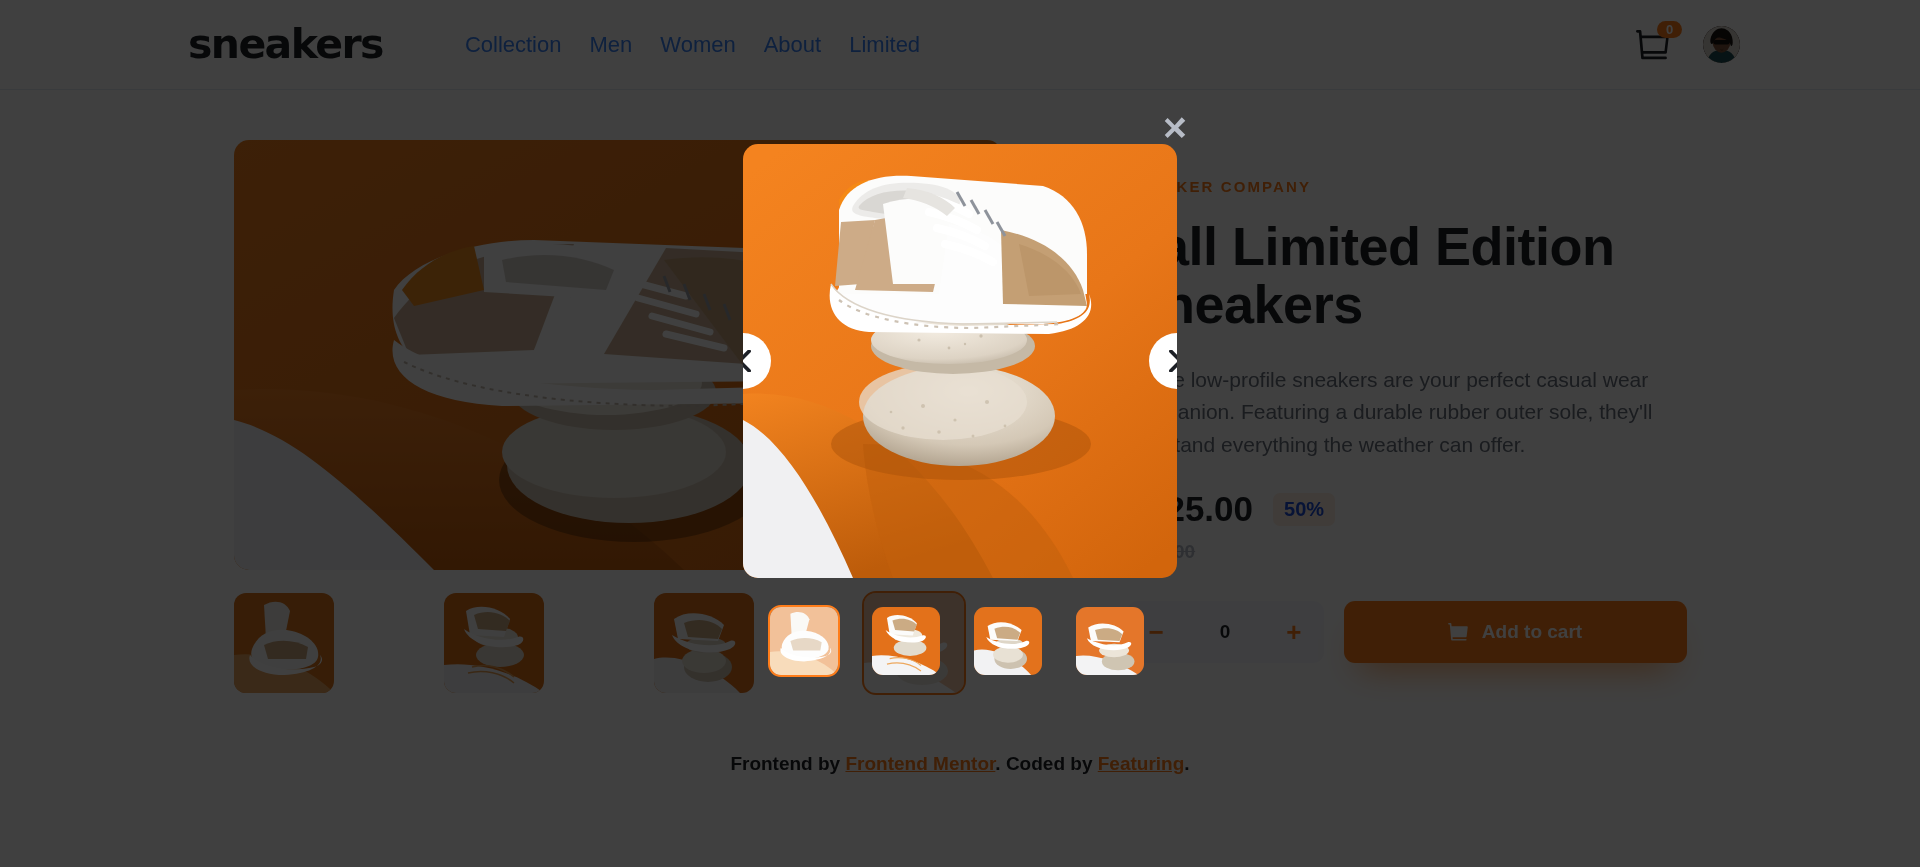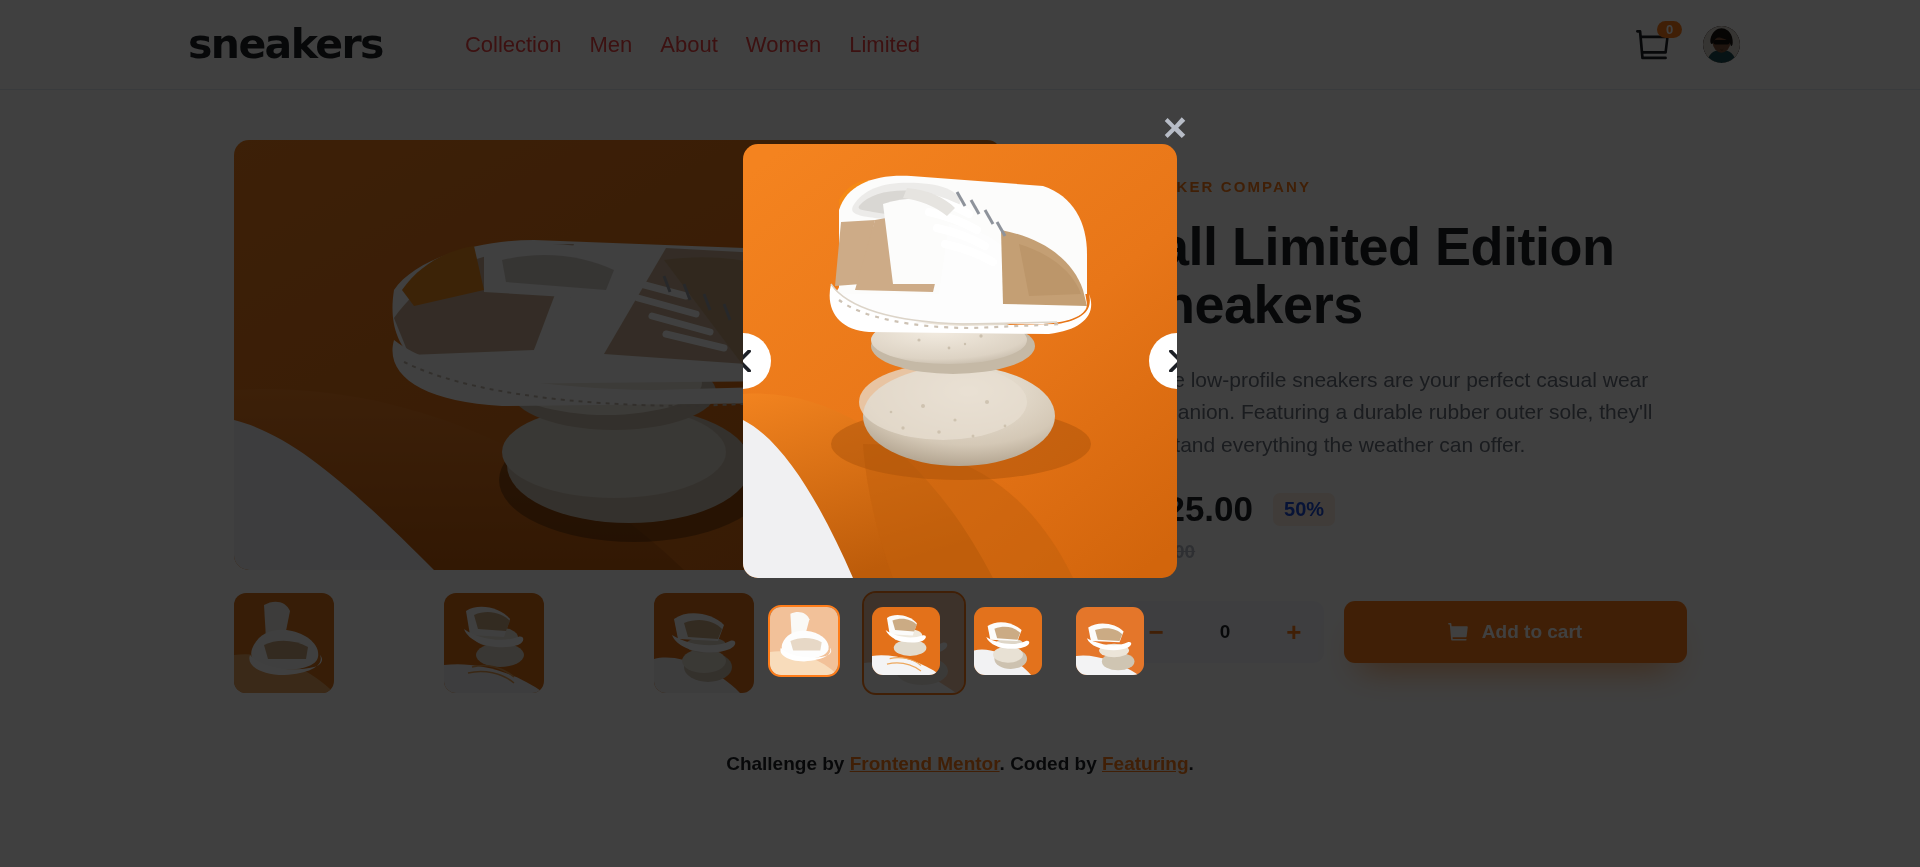--- a/index.html
+++ b/index.html
@@ -48,21 +48,21 @@
     margin-left: 8px;
   }
   .nav {
     display: flex;
     align-items: center;
     gap: 0px;
     height: 100%;
   }
   .nav-item {
     font-size: 22px;
-    color: #ef4444;
+    color: #3b82f6;
     padding: 0 14px;
     line-height: 90px;
     cursor: pointer;
     white-space: nowrap;
   }
   .header-right {
     margin-left: auto;
     display: flex;
     align-items: center;
     gap: 34px;
@@ -235,22 +235,22 @@
 <body>
 
 <div id="page">
 
   <div class="header">
     <div class="logo">sneakers</div>
 
     <nav class="nav">
       <span class="nav-item">Collection</span>
       <span class="nav-item">Men</span>
+      <span class="nav-item">Women</span>
       <span class="nav-item">About</span>
-      <span class="nav-item">Women</span>
       <span class="nav-item">Limited</span>
     </nav>
 
     <div class="header-right">
       <div class="cart-wrap">
         <svg viewBox="0 0 22 20" width="33" height="30">
           <path fill="#1d2026" d="M20.925 3.641H3.863L3.61.816A.896.896 0 0 0 2.717 0H.897a.896.896 0 1 0 0 1.792h1.001l1.512 16.858A.896.896 0 0 0 4.303 19.5h15.4a.896.896 0 1 0 0-1.792H5.121l-.173-1.935h14.76a.896.896 0 0 0 .87-.68l1.248-10.44a.896.896 0 0 0-.9-1.012ZM18.98 14.02H4.79L4.024 5.43h15.99l-1.034 8.59Z"></path>
           <circle cx="7" cy="22" r="0" fill="#1d2026"></circle>
         </svg>
         <div class="cart-badge">0</div>
@@ -399,21 +399,21 @@
           <svg viewBox="0 0 22 20" width="20" height="18">
             <path fill="#ffffff" d="M20.925 3.641H3.863L3.61.816A.896.896 0 0 0 2.717 0H.897a.896.896 0 1 0 0 1.792h1.001l1.512 16.858A.896.896 0 0 0 4.303 19.5h15.4a.896.896 0 1 0 0-1.792H5.121l-.173-1.935h14.76a.896.896 0 0 0 .87-.68l1.248-10.44a.896.896 0 0 0-.9-1.012Z"></path>
           </svg>
           <span>Add to cart</span>
         </button>
       </div>
     </div>
   </div>
 
   <div class="attribution">
-    <span>Challenge by </span><a href="#">Frontend Mentor</a><span>. Coded by </span><a href="#">Featuring</a><span>.</span>
+    <span>Frontend by </span><a href="#">Frontend Mentor</a><span>. Coded by </span><a href="#">Featuring</a><span>.</span>
   </div>
 </div>
 
 <div id="scrim"></div>
 
 <div id="lightbox">
   <div class="lb-inner">
 
     <div class="lb-close">
       <svg viewBox="0 0 14 15" width="22" height="22">

